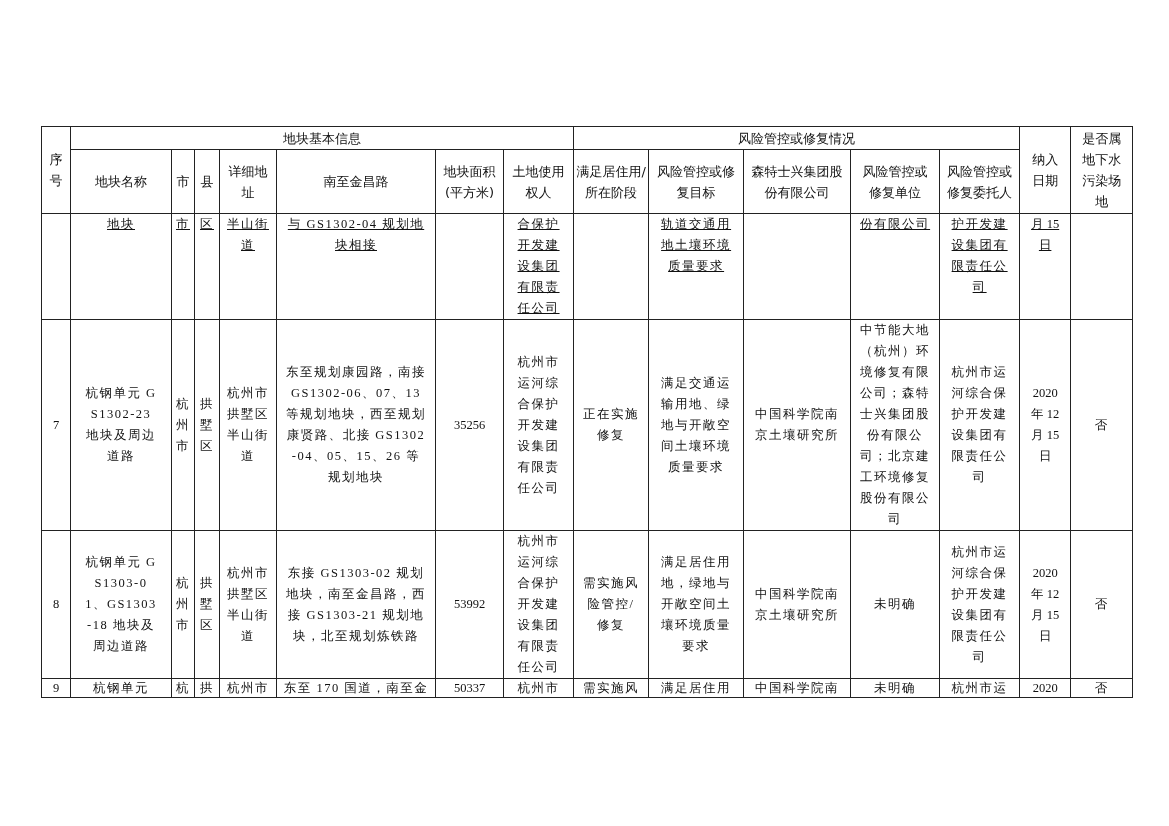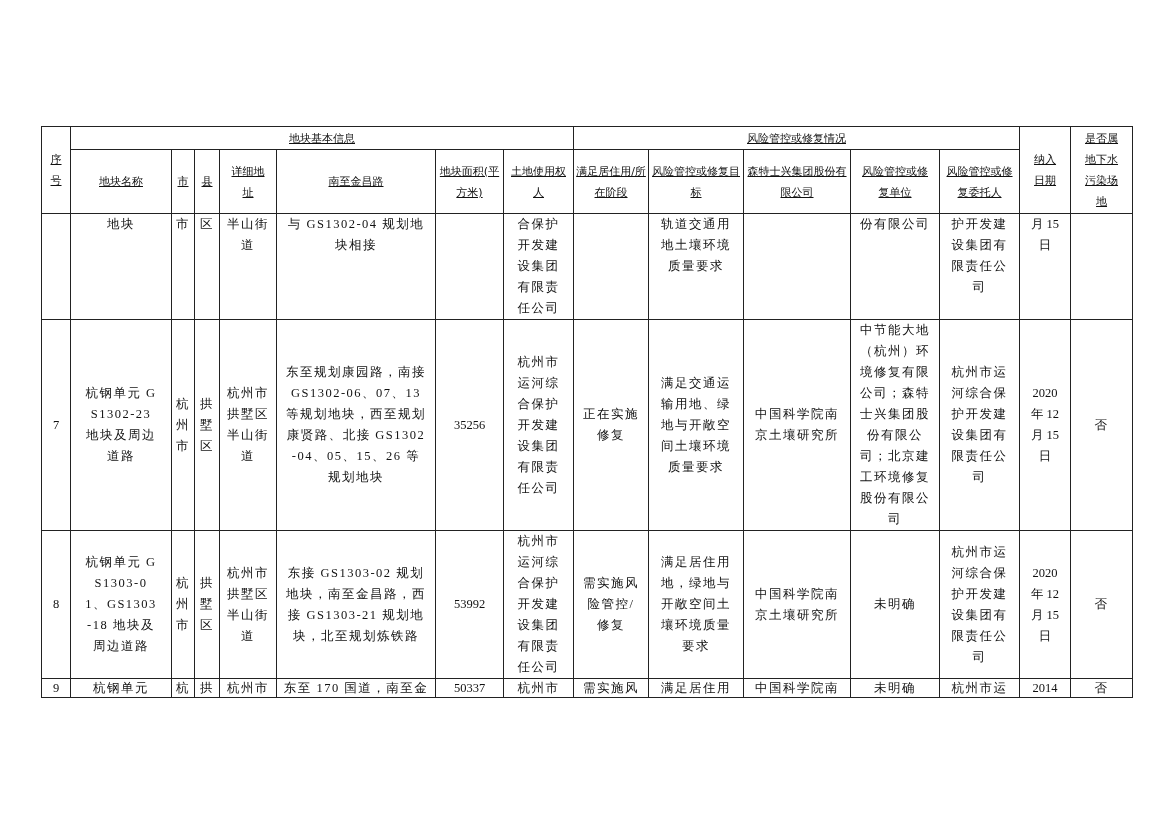--- a/index.html
+++ b/index.html
@@ -15,33 +15,32 @@
     table.sites td, table.sites th {
       border: 1px solid #222;
       padding: 0 2px;
       text-align: center;
       vertical-align: middle;
       font-weight: normal;
       overflow: hidden;
     }
     table.sites th {
       font-family: "DejaVu Sans", "Liberation Sans", sans-serif;
-      font-size: 11px;
+      font-size: 13px;
       line-height: 21px;
-      text-decoration: underline;
     }
     table.sites td {
       font-size: 12.5px;
       line-height: 21px;
       letter-spacing: 1.5px;
     }
     table.sites td.num { letter-spacing: 0; }
     tr.group-head th { height: 22px; }
     tr.col-head th { height: 63px; }
-    tr.r-cont td { height: 103px; vertical-align: top; }
+    tr.r-cont td { height: 103px; vertical-align: top; text-decoration: underline; }
     tr.r7 td { height: 205px; }
     tr.r8 td { height: 147px; }
     tr.r9 td { height: 18px; line-height: 18px; vertical-align: top; }
     .wrap { display: block; margin: 0 auto; word-break: break-all; }
   </style>
 </head>
 <body>
 
 <div class="page">
   <table class="sites">
@@ -224,18 +223,18 @@
         <td>拱</td>
         <td>杭州市</td>
         <td>东至 170 国道，南至金</td>
         <td class="num">50337</td>
         <td>杭州市</td>
         <td>需实施风</td>
         <td>满足居住用</td>
         <td>中国科学院南</td>
         <td>未明确</td>
         <td>杭州市运</td>
-        <td class="num">2014</td>
+        <td class="num">2020</td>
         <td>否</td>
       </tr>
     </tbody>
   </table>
 </div>
 
 </body></html>

